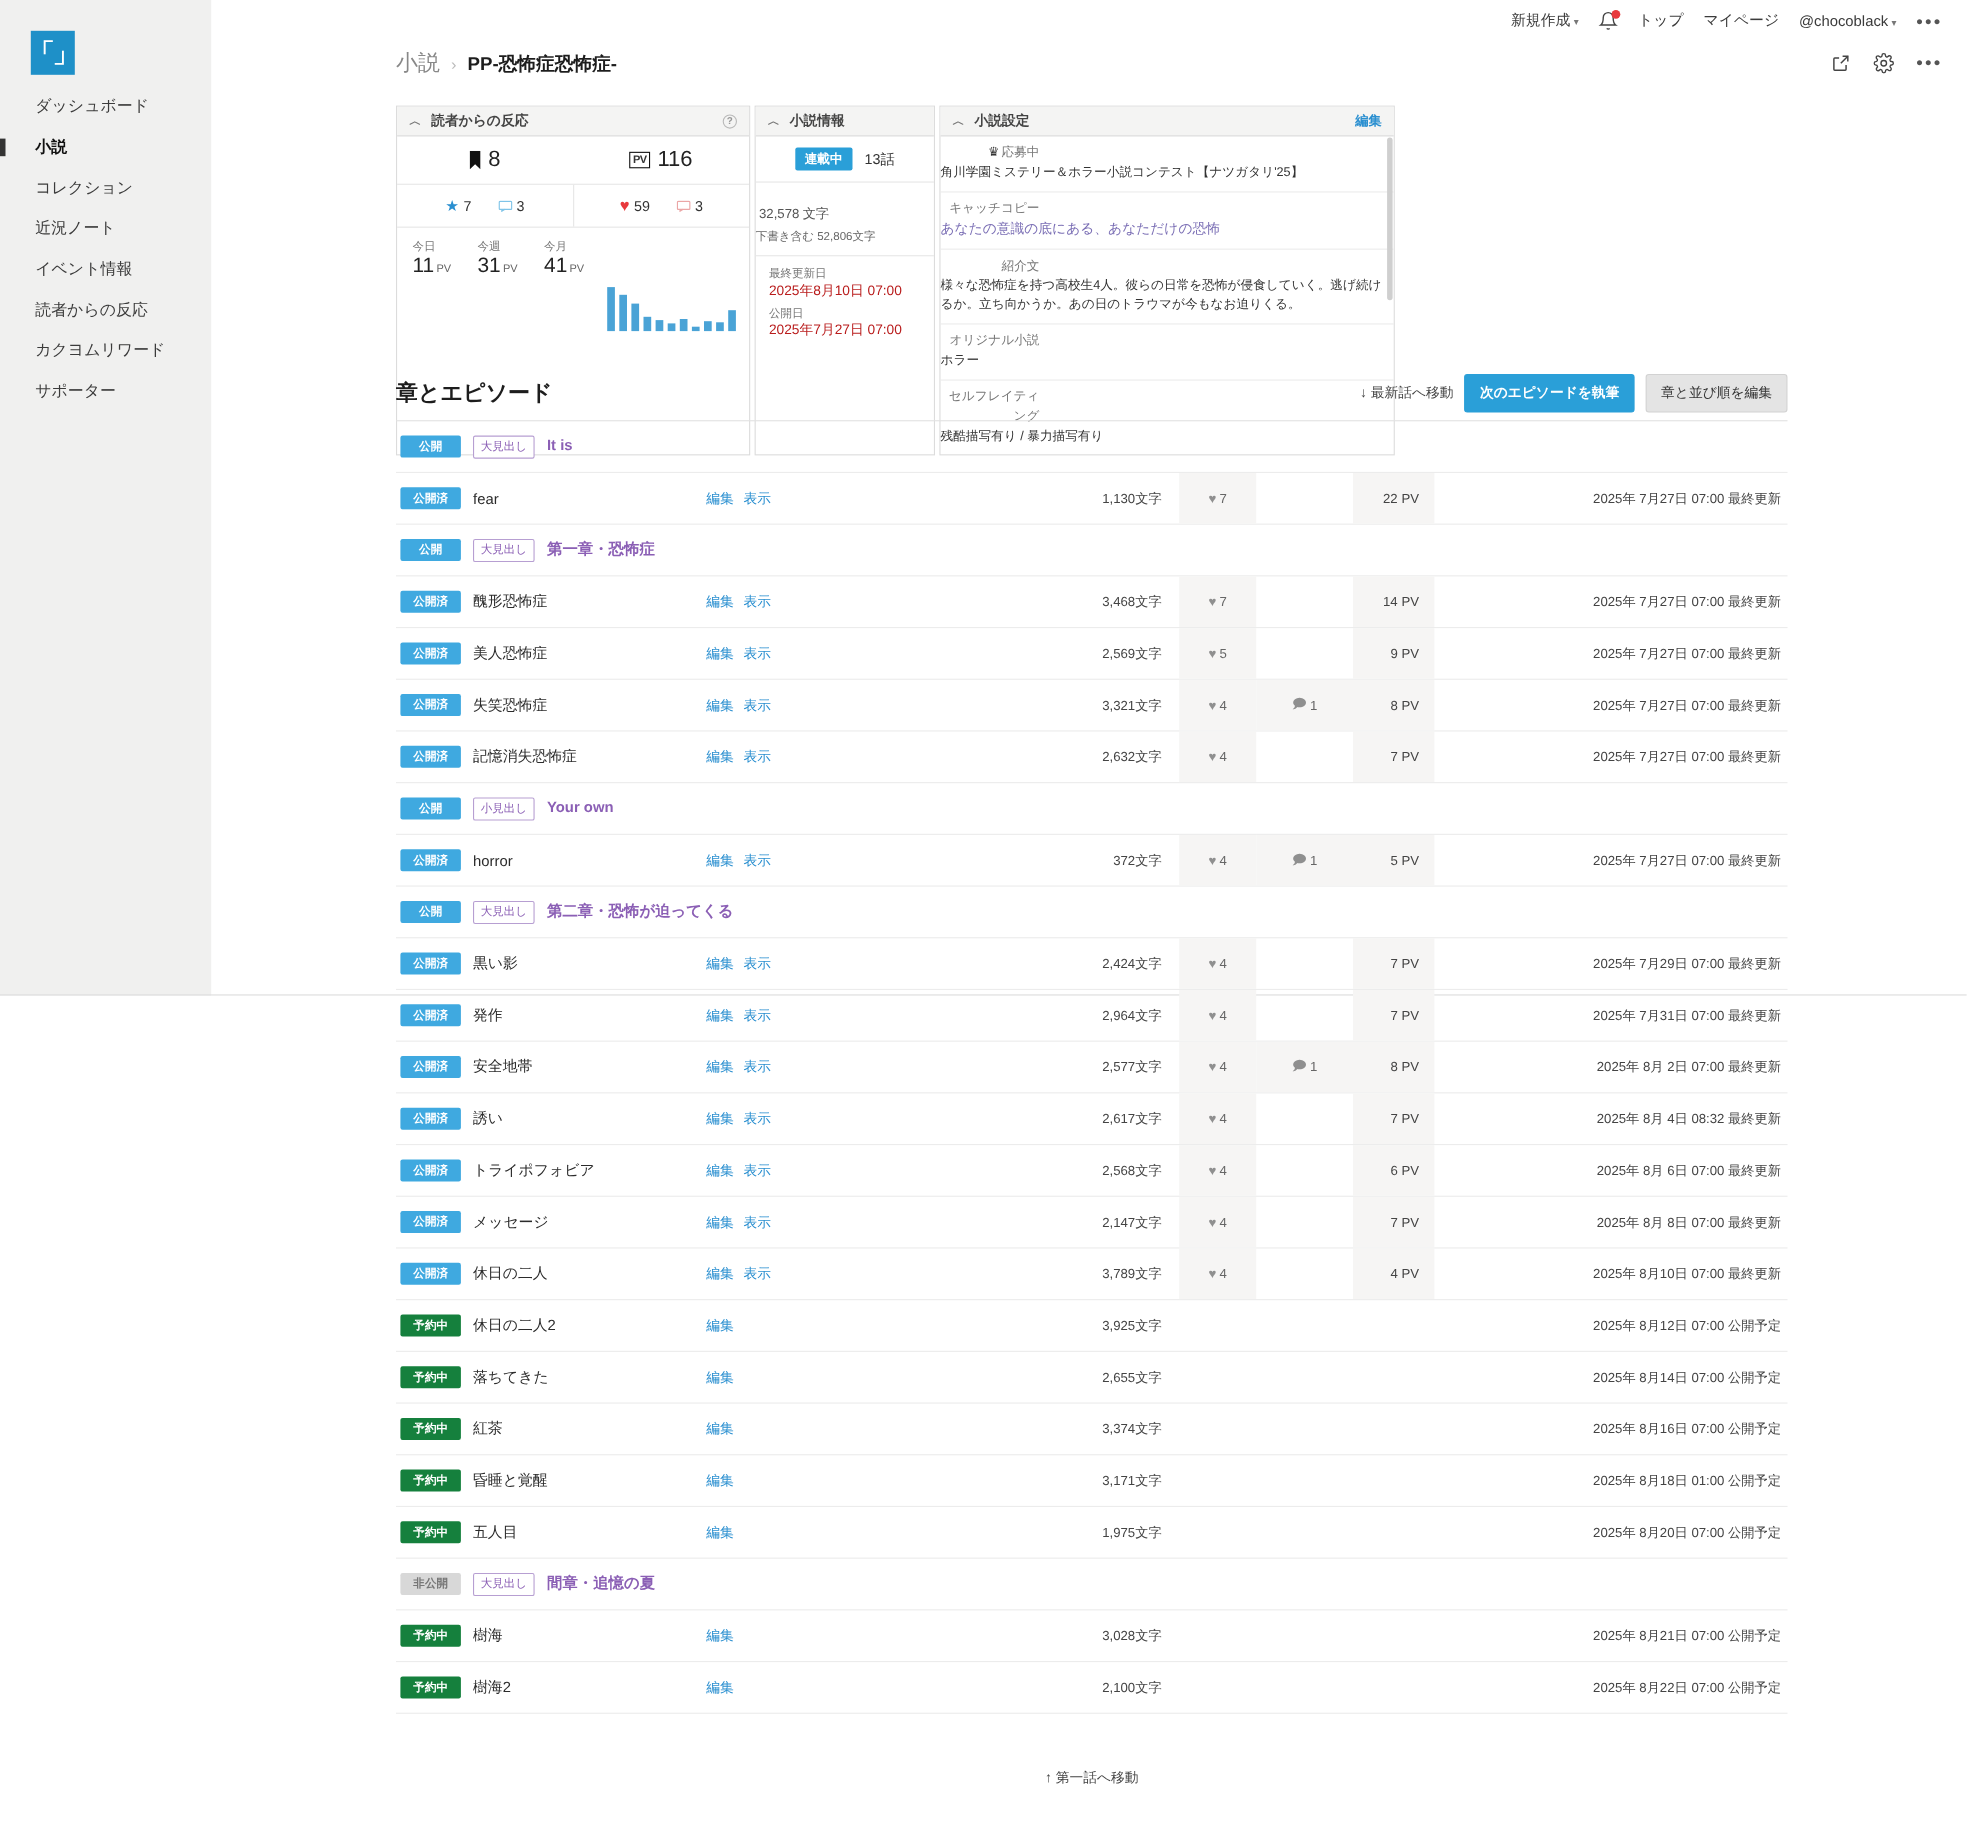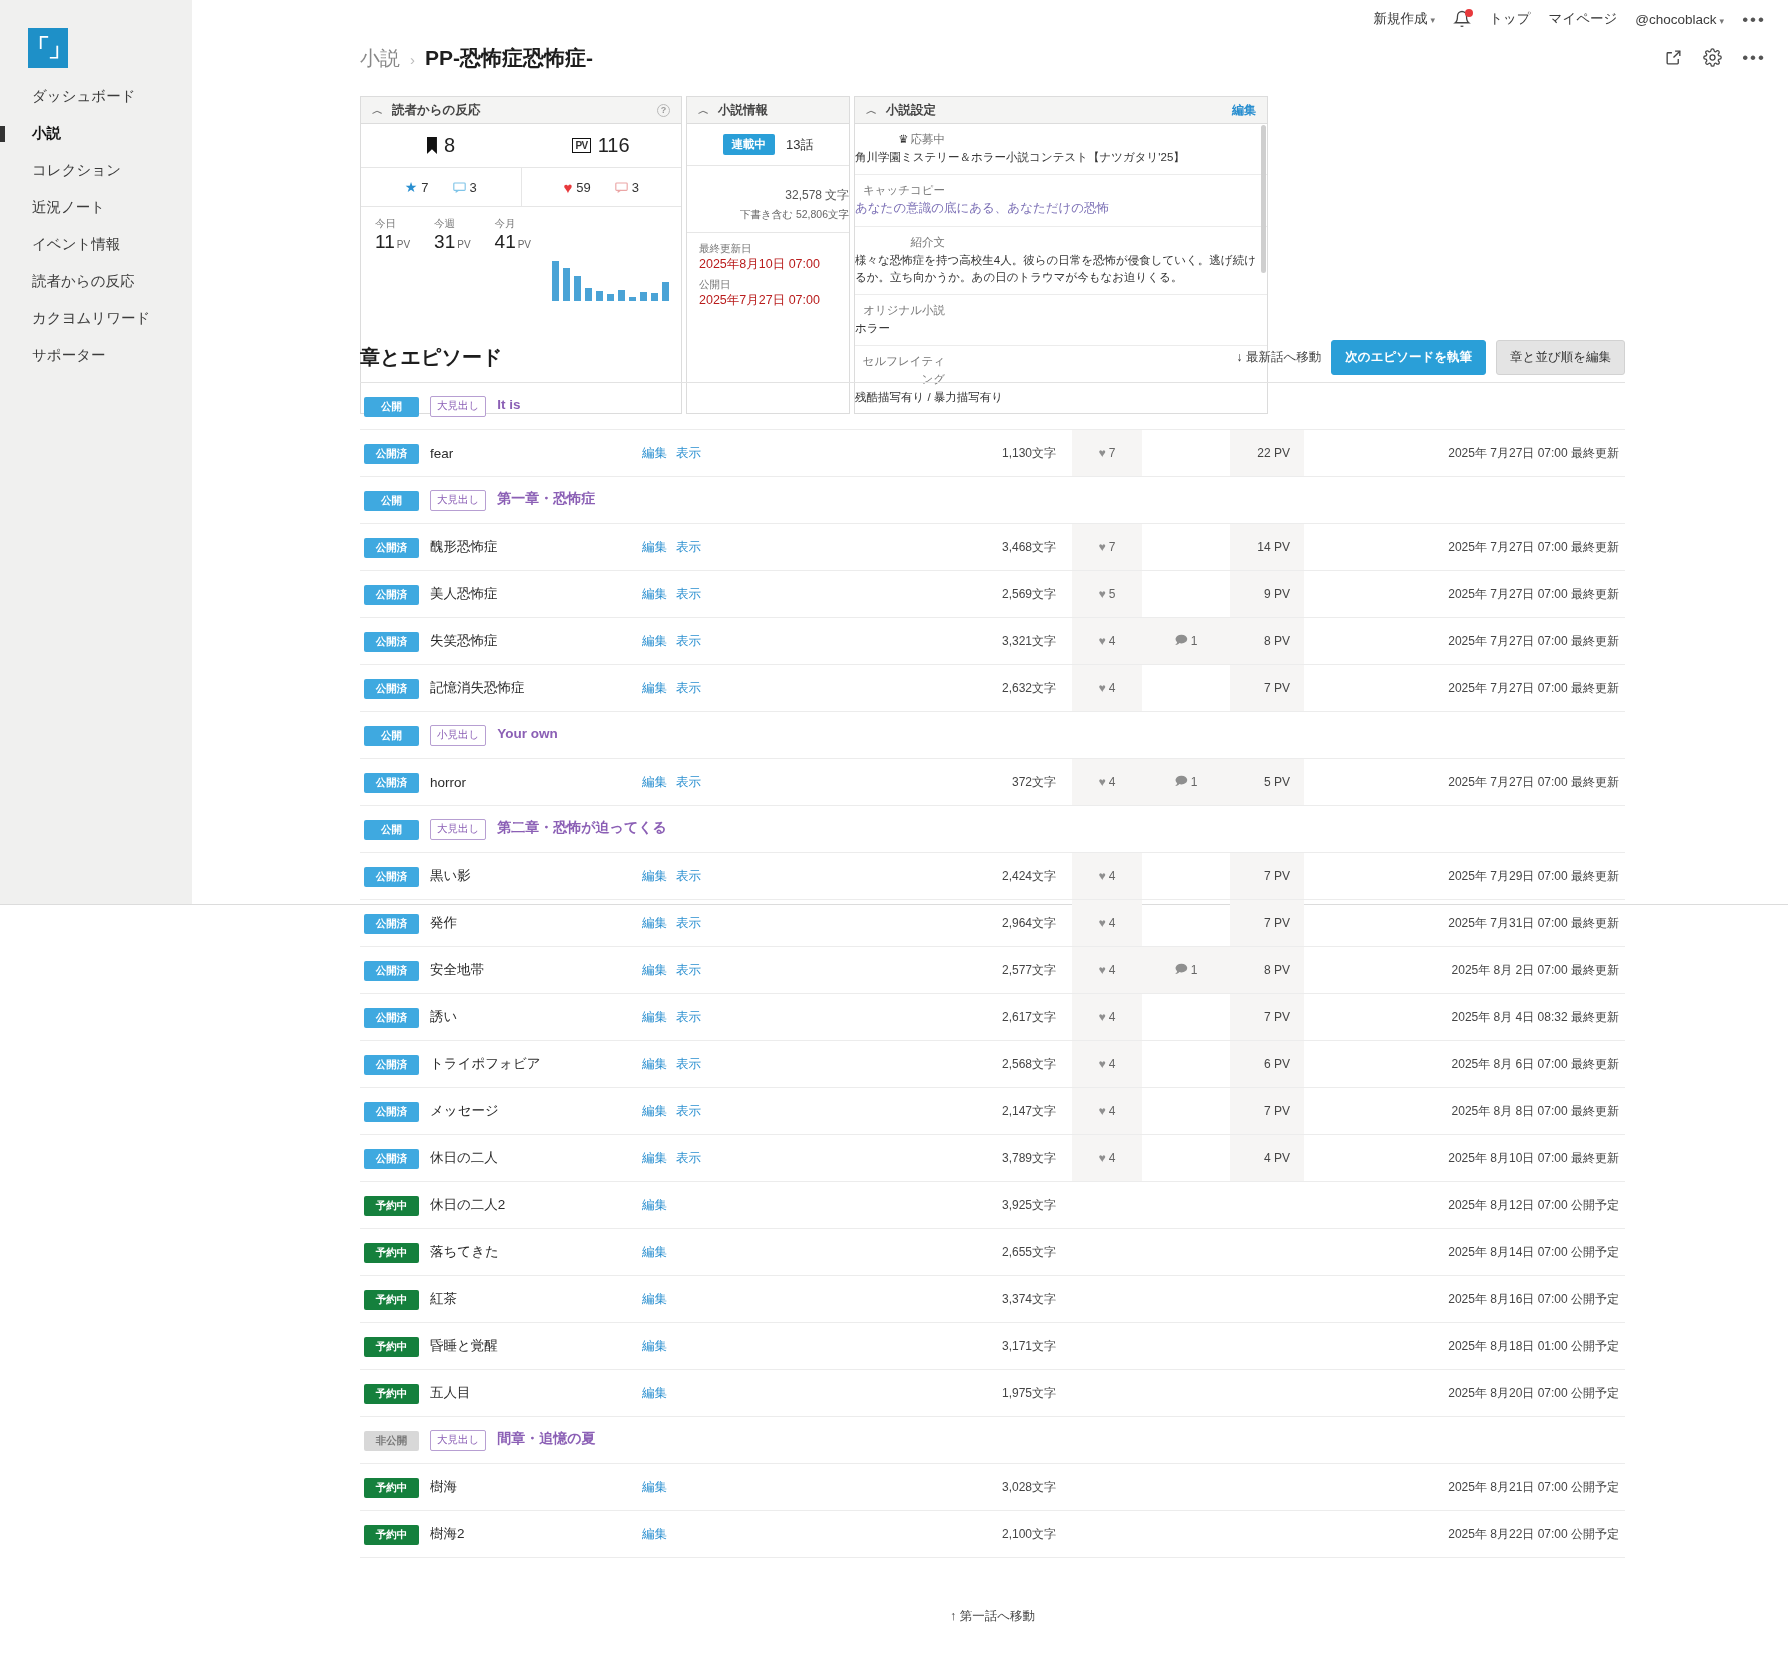--- a/index.html
+++ b/index.html
@@ -63,21 +63,21 @@
   }
   .actionbar .ico { cursor: pointer; display: flex; align-items: center; }
 
   
   .crumb {
     position: absolute; left: 360px; top: 44px;
     display: flex; align-items: baseline; gap: 10px;
   }
   .crumb-parent { font-size: 20px; color: #888; cursor: pointer; }
   .crumb-sep { font-size: 15px; color: #bbb; }
-  .crumb-title { font-size: 21px; font-weight: bold; color: #1d1d1d; }
+  .crumb-title { font-size: 17px; font-weight: bold; color: #1d1d1d; }
 
   
   .cards { position: absolute; left: 360px; top: 96px; display: flex; gap: 4px; }
   .card { background: #ffffff; border: 1px solid #dcdcdc; }
   .card-head {
     background: #f4f4f3; border-bottom: 1px solid #dcdcdc;
     height: 27px; display: flex; align-items: center;
     padding: 0 11px; gap: 9px; font-size: 12.5px; color: #444; font-weight: bold;
   }
   .chev { color: #777; font-size: 11px; }
@@ -119,21 +119,21 @@
     position: relative; height: 46px; margin: 2px 12px 6px 0;
     display: flex; align-items: flex-end; justify-content: flex-end; gap: 4px;
   }
   .spark i { display: block; width: 7px; background: #4aa3d6; }
 
   
   .card-info { width: 164px; }
   .ci-row1 { height: 42px; display: flex; align-items: center; justify-content: center; gap: 11px; border-bottom: 1px solid #e6e6e6; }
   .pill-serial { background: #2a9fd8; color: #fff; font-size: 11.5px; font-weight: bold; padding: 3px 9px; border-radius: 2px; }
   .eps { font-size: 13px; color: #333; }
-  .ci-row2 { padding: 11px 0 10px; text-align: right; border-bottom: 1px solid #e6e6e6; }
+  .ci-row2 { padding: 11px 0 10px; text-align: left; border-bottom: 1px solid #e6e6e6; }
   .ci-big { font-size: 24px; font-weight: bold; color: #222; }
   .ci-big span { font-size: 12px; font-weight: normal; color: #555; margin-left: 3px; }
   .ci-sub { font-size: 10.5px; color: #666; margin-top: 3px; }
   .ci-row3 { padding: 9px 0 10px 12px; }
   .ci-lbl { font-size: 10.5px; color: #777; }
   .ci-val { font-size: 12.5px; color: #b91c1c; margin-bottom: 5px; }
 
   
   .card-set { width: 414px; position: relative; }
   .set-row { display: flex; border-bottom: 1px solid #ececec; padding: 7px 10px 7px 0; font-size: 11.5px; flex-direction: column; }

